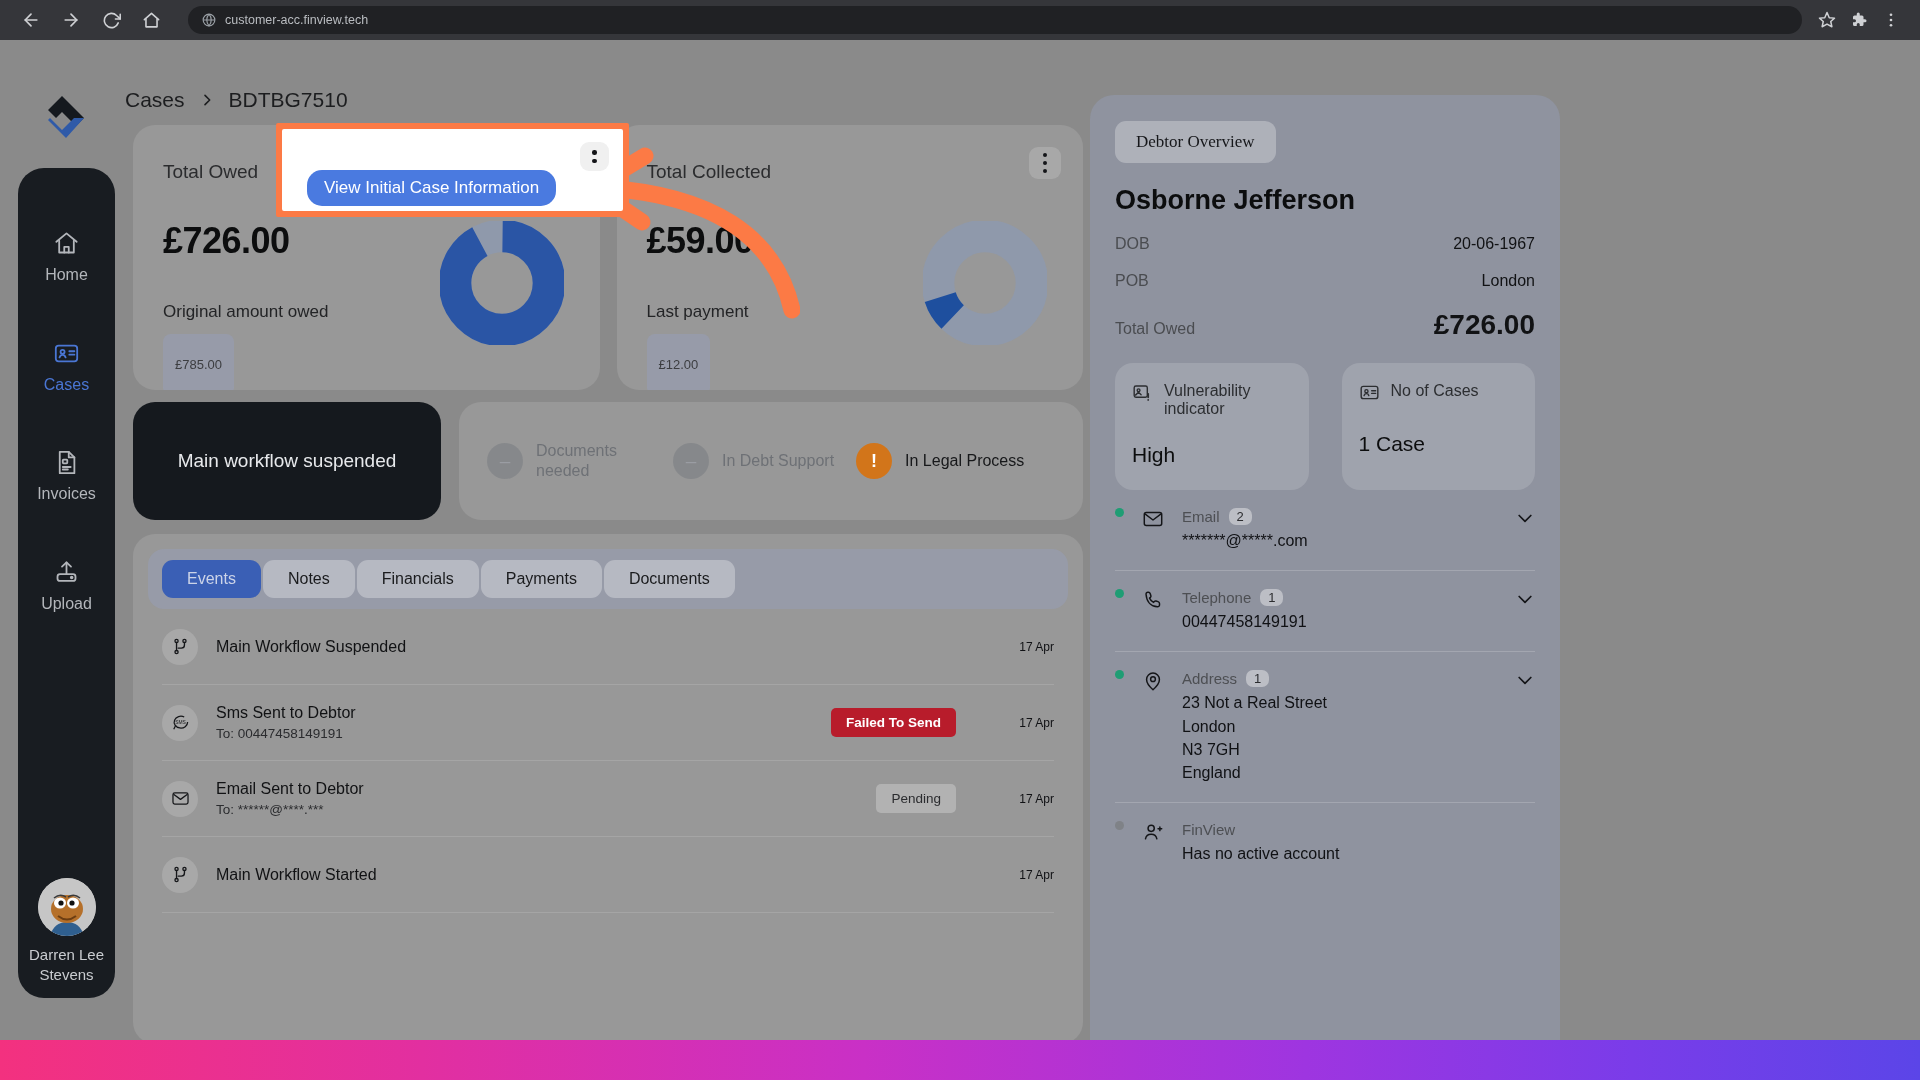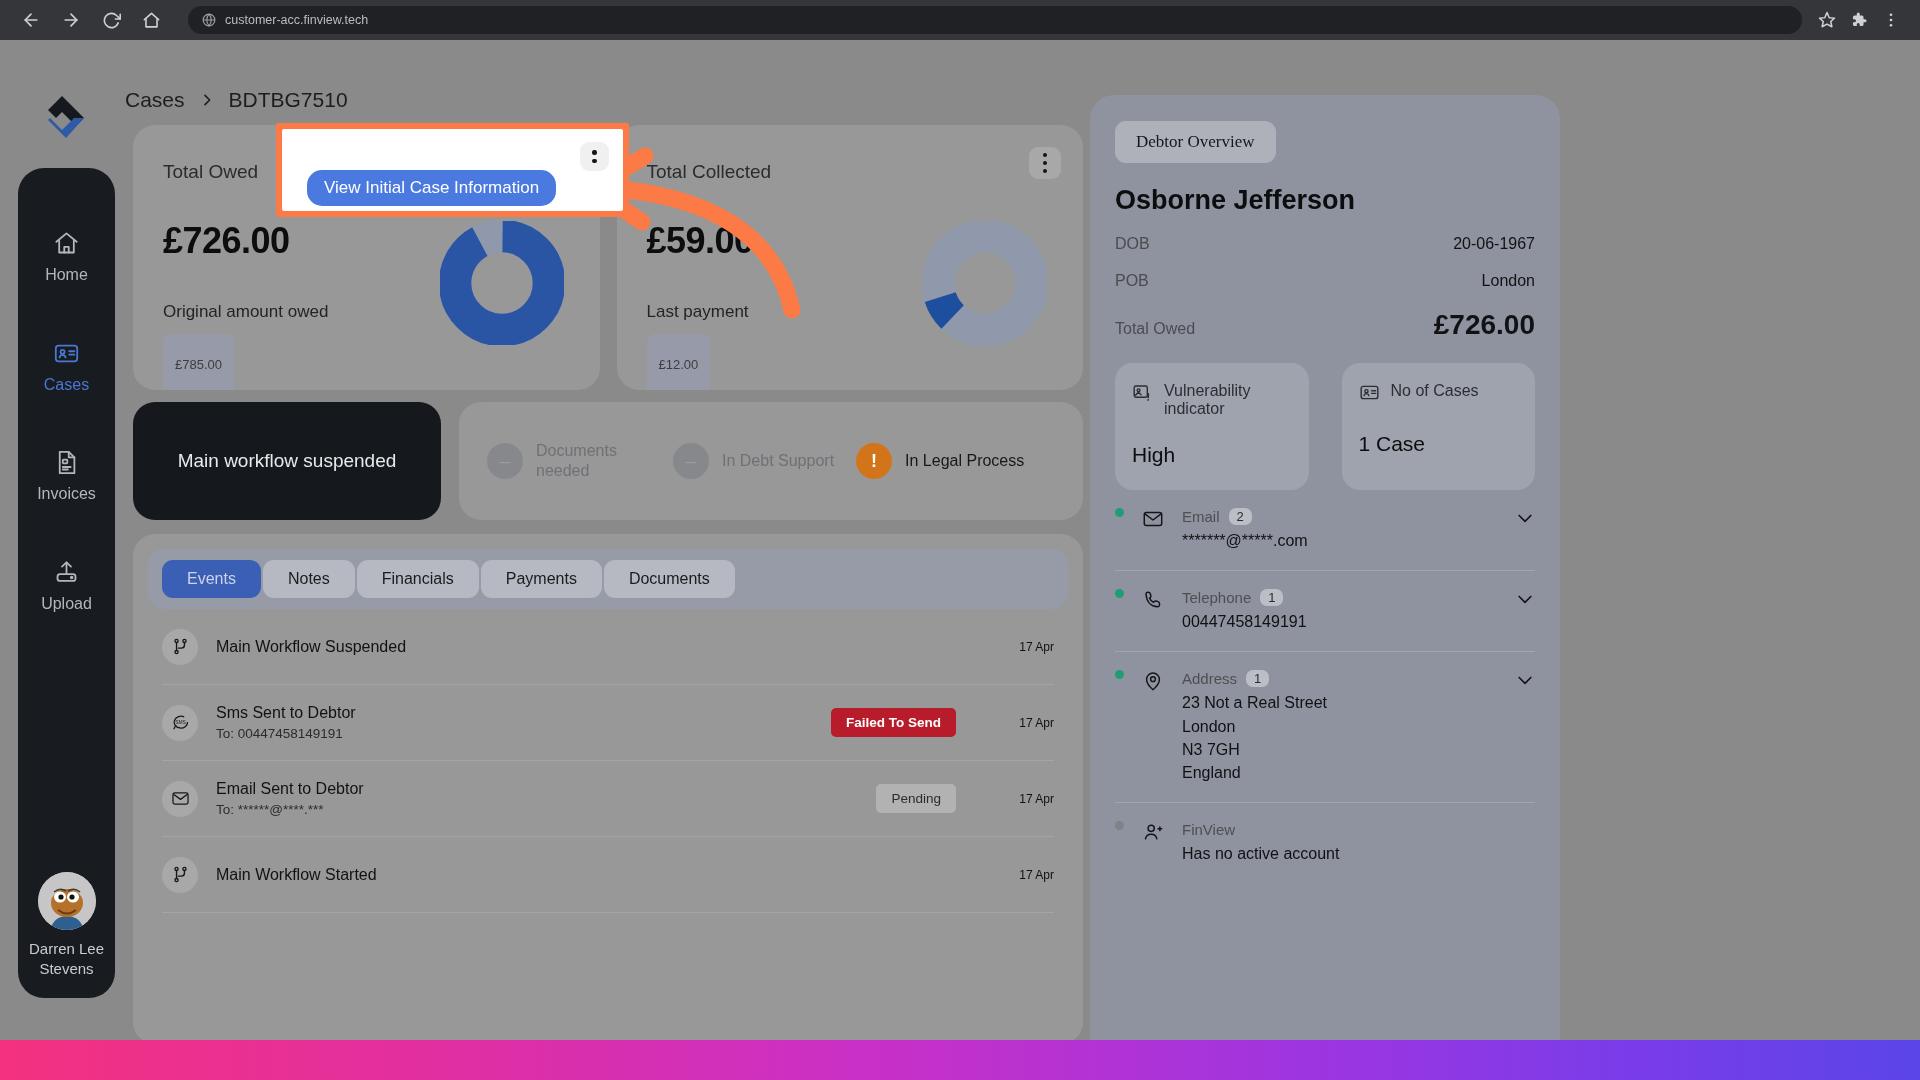--- a/index.html
+++ b/index.html
@@ -61,21 +61,21 @@
   .nav-item {
     width: 97px; padding: 18px 0 10px;
     display: flex; flex-direction: column; align-items: center; gap: 9px;
     color: #b3b6bb; font-size: 16px;
     margin-bottom: 28px;
   }
   .nav-item.active { color: #4a76d4; }
   .nav-item svg { display: block; }
   .nav-label { line-height: 1.1; }
   .user-block {
-    position: absolute; bottom: 20px; left: 0; width: 97px;
+    position: absolute; bottom: 14px; left: 0; width: 97px;
     display: flex; flex-direction: column; align-items: center; gap: 9px;
   }
   .avatar {
     width: 58px; height: 58px; border-radius: 50%;
     background: #c6c6c6; overflow: hidden; position: relative;
   }
   .user-name {
     color: #c9ccd0; font-size: 15px; text-align: center; line-height: 1.3;
   }
 

